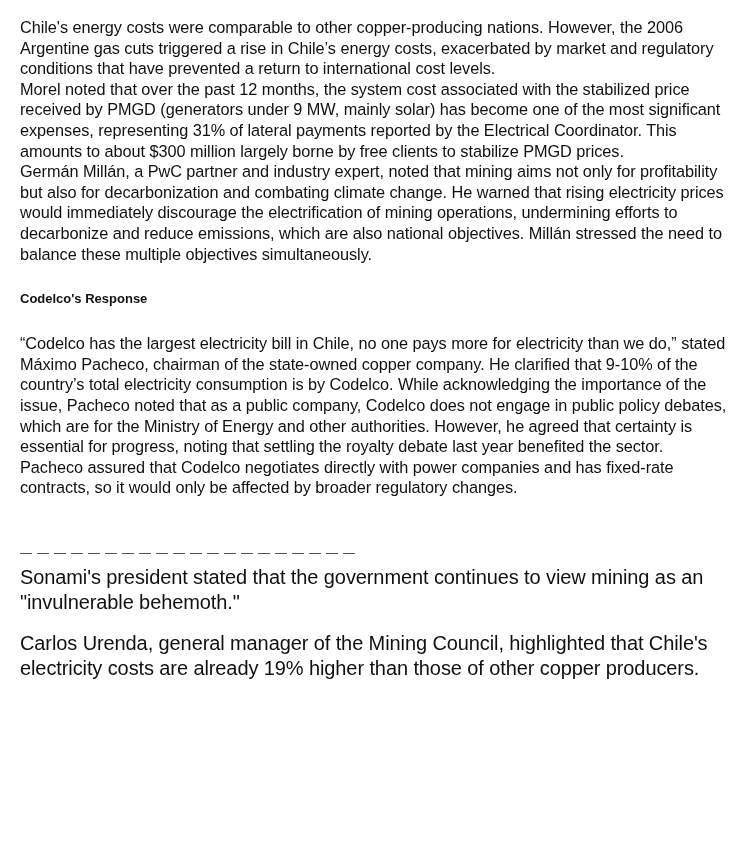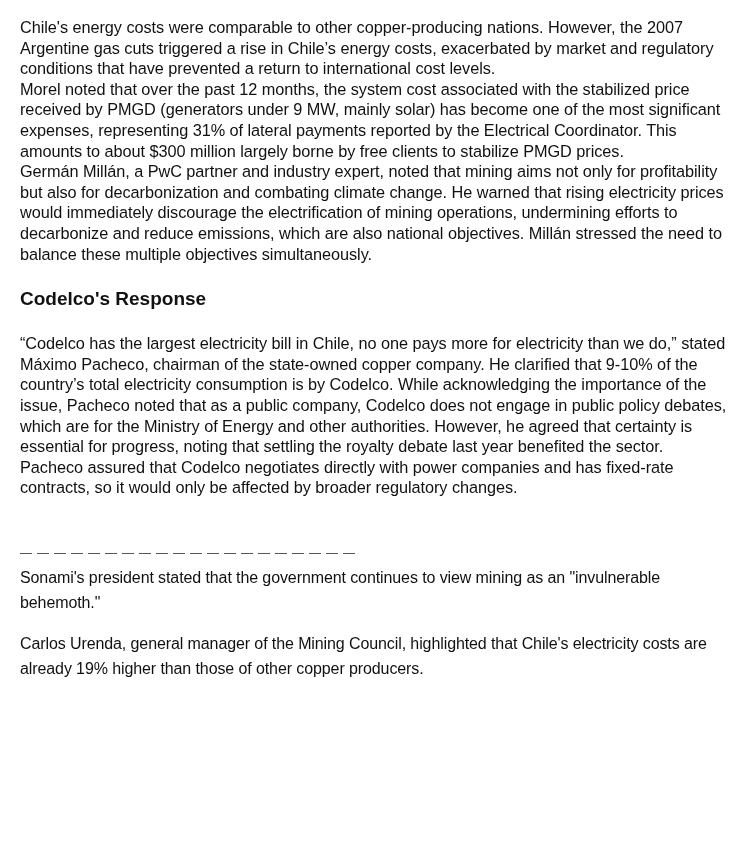--- a/index.html
+++ b/index.html
@@ -18,21 +18,21 @@
       padding: 17px 20px 0 20px;
       width: 710px;
     }
     .para {
       font-size: 16.3px;
       line-height: 20.6px;
       margin: 0;
       letter-spacing: -0.05px;
     }
     .section-heading {
-      font-size: 19px;
+      font-size: 13px;
       font-weight: bold;
       margin: 23px 0 22px 0;
       line-height: 24px;
     }
     .divider {
       margin-top: 50px;
       font-size: 16px;
       line-height: 14px;
       color: #444444;
       letter-spacing: 1px;
@@ -49,34 +49,34 @@
       height: 2px;
       margin-top: 5px;
     }
     .dash {
       width: 12px;
       height: 1.5px;
       background: #555555;
       flex: 0 0 auto;
     }
     .big-para {
-      font-size: 16px;
+      font-size: 20px;
       line-height: 25.5px;
       margin: 3px 0 0 0;
       letter-spacing: -0.1px;
     }
     .big-para + .big-para {
       margin-top: 15px;
     }
   </style>
 </head>
 <body>
 
 <div class="page">
-  <p class="para">Chile's energy costs were comparable to other copper-producing nations. However, the 2007 Argentine gas cuts triggered a rise in Chile’s energy costs, exacerbated by market and regulatory conditions that have prevented a return to international cost levels.</p>
+  <p class="para">Chile's energy costs were comparable to other copper-producing nations. However, the 2006 Argentine gas cuts triggered a rise in Chile’s energy costs, exacerbated by market and regulatory conditions that have prevented a return to international cost levels.</p>
   <p class="para">Morel noted that over the past 12 months, the system cost associated with the stabilized price received by PMGD (generators under 9 MW, mainly solar) has become one of the most significant expenses, representing 31% of lateral payments reported by the Electrical Coordinator. This amounts to about $300 million largely borne by free clients to stabilize PMGD prices.</p>
   <p class="para">Germán Millán, a PwC partner and industry expert, noted that mining aims not only for profitability but also for decarbonization and combating climate change. He warned that rising electricity prices would immediately discourage the electrification of mining operations, undermining efforts to decarbonize and reduce emissions, which are also national objectives. Millán stressed the need to balance these multiple objectives simultaneously.</p>
 
   <h2 class="section-heading">Codelco's Response</h2>
 
   <p class="para">“Codelco has the largest electricity bill in Chile, no one pays more for electricity than we do,” stated Máximo Pacheco, chairman of the state-owned copper company. He clarified that 9-10% of the country’s total electricity consumption is by Codelco. While acknowledging the importance of the issue, Pacheco noted that as a public company, Codelco does not engage in public policy debates, which are for the Ministry of Energy and other authorities. However, he agreed that certainty is essential for progress, noting that settling the royalty debate last year benefited the sector. Pacheco assured that Codelco negotiates directly with power companies and has fixed-rate contracts, so it would only be affected by broader regulatory changes.</p>
 
   <div class="divider">
     <div class="dash-row" id="dash-row">
         <span class="dash"></span>

